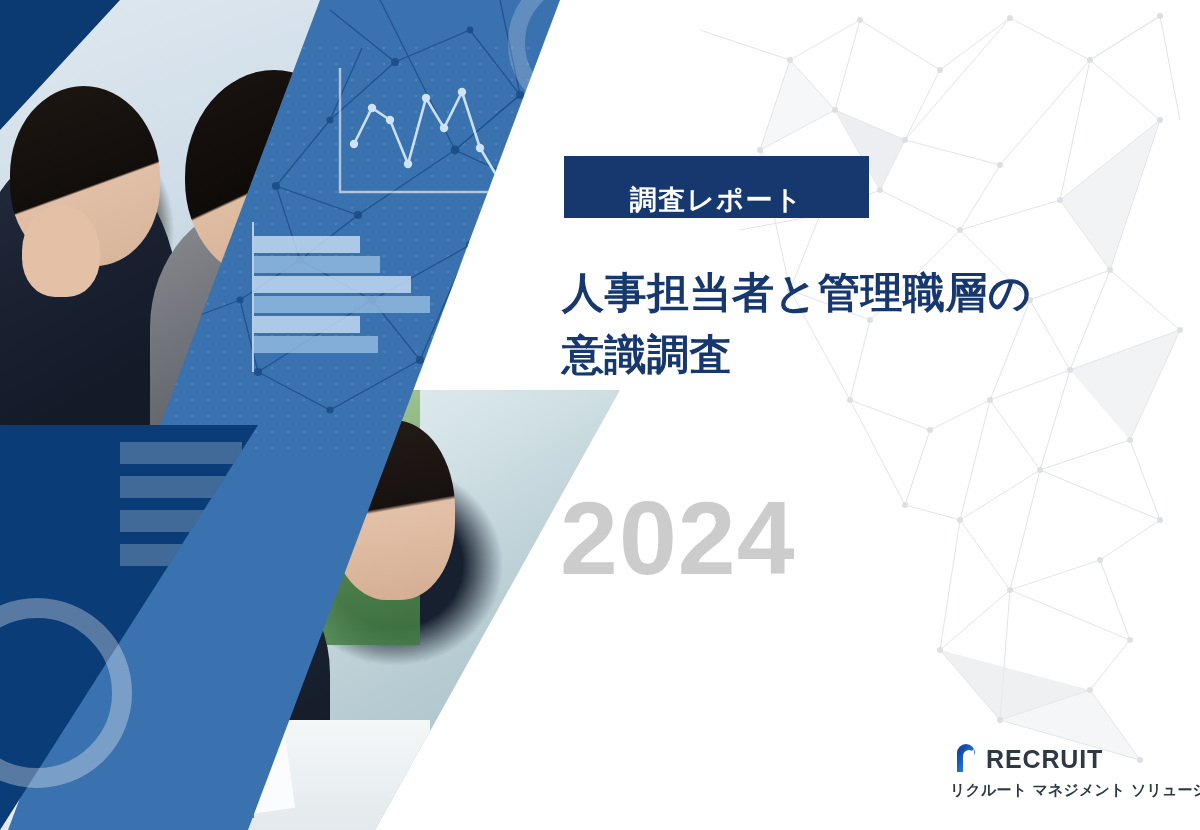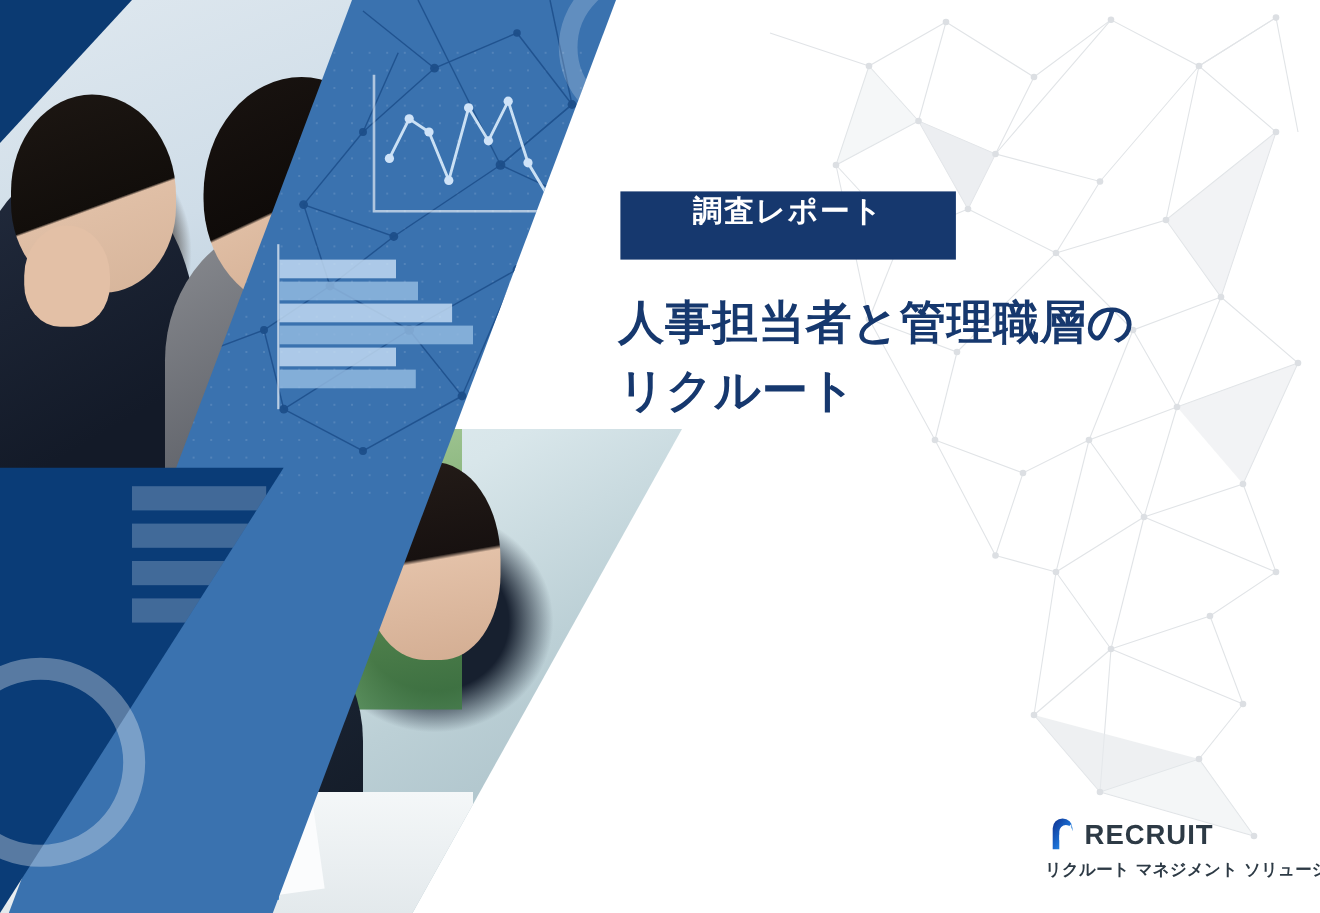--- a/index.html
+++ b/index.html
@@ -202,24 +202,24 @@
   }
 
   
   .band-net{position:absolute;top:0;left:0;width:620px;height:830px;}
 
   
   .content{
     position:absolute;top:0;left:0;width:1200px;height:830px;
   }
   .badge{
-    position:absolute;left:564px;top:174px;
+    position:absolute;left:564px;top:156px;
     width:305px;height:62px;
     background:#16386e;
-    display:flex;align-items:flex-start;justify-content:center;
+    display:flex;align-items:flex-end;justify-content:center;
   }
   .badge-text{
     color:#ffffff;font-size:27px;font-weight:700;letter-spacing:.06em;
     font-family:"DejaVu Sans","Liberation Sans",sans-serif;
   }
   .title{
     position:absolute;left:562px;top:262px;width:560px;
     color:#16386e;font-size:42px;font-weight:700;line-height:1.48;
     letter-spacing:.012em;
     font-family:"DejaVu Sans","Liberation Sans",sans-serif;
@@ -452,23 +452,24 @@
   </svg>
 
   <div class="content">
 
     <div class="badge">
       <span class="badge-text">調査レポート</span>
     </div>
 
     <div class="title">
       <div>人事担当者と管理職層の</div>
-      <div>リクルート</div>
-    </div>
-
+      <div>意識調査</div>
+    </div>
+
+    <div class="year">2024</div>
 
     <div class="logo">
       <div class="logo-row">
         <span class="logo-mark">
           <svg viewBox="0 0 34 34" width="34" height="34">
             <defs>
               <linearGradient id="rg" x1="0" y1="0" x2="1" y2="1">
                 <stop offset="0%" stop-color="#0f2f8c"></stop>
                 <stop offset="55%" stop-color="#1a6fd4"></stop>
                 <stop offset="100%" stop-color="#49b7e8"></stop>

